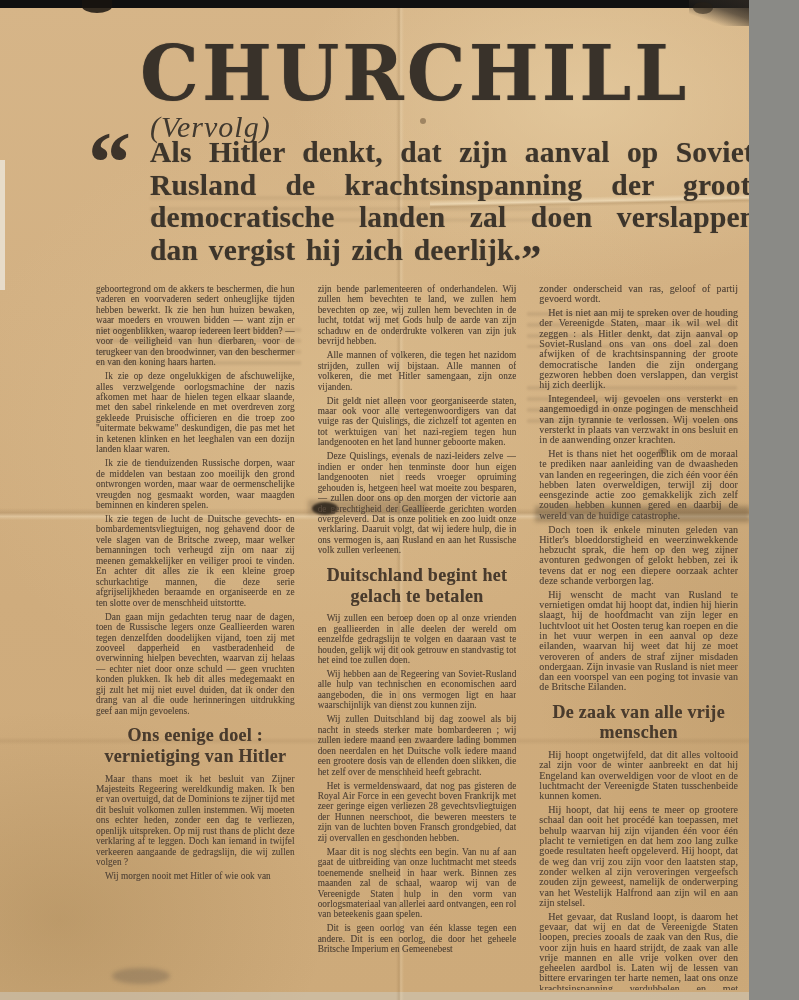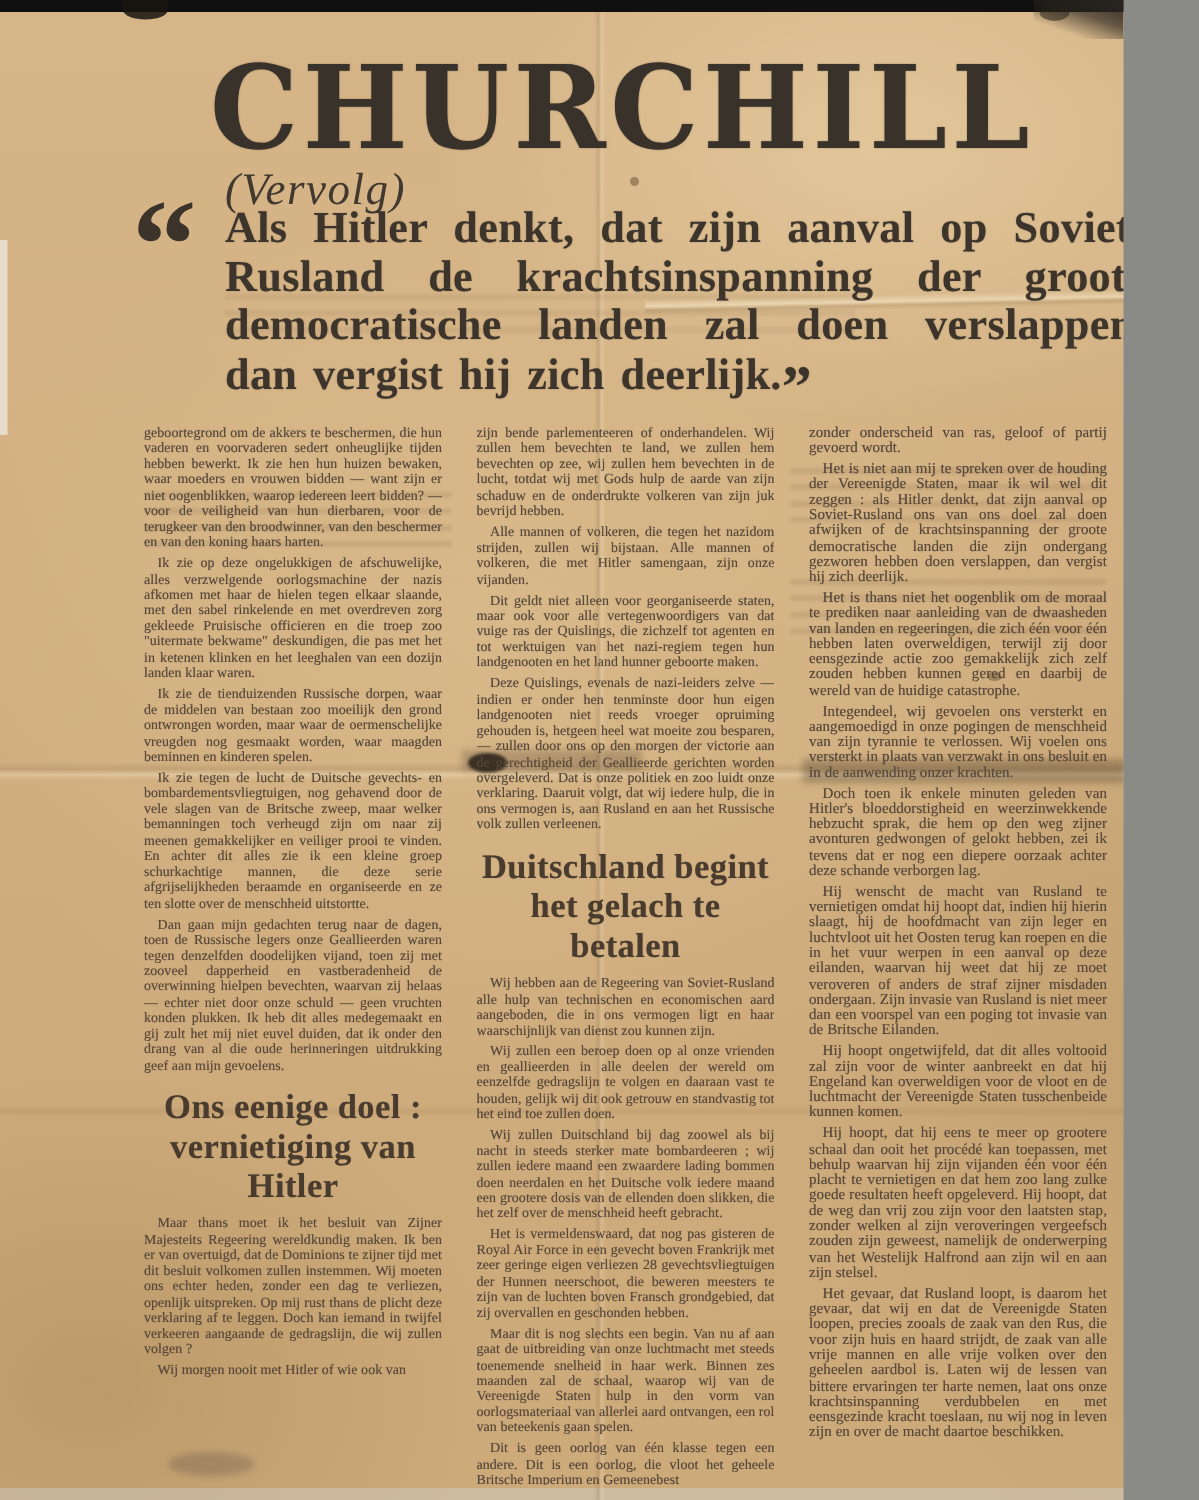--- a/index.html
+++ b/index.html
@@ -86,21 +86,21 @@
   .col p{
     margin:0 0 3.5px 0;
     font-size:9.3px;line-height:10.45px;text-align:justify;
     color:#57483a;letter-spacing:.05px;
     text-shadow:0 0 .5px rgba(87,72,58,.55);
     text-indent:9px;
   }
   .col p:first-child{text-indent:0;}
   .col h3{
     margin:9px 2px 7px 2px;text-align:center;
-    font-size:23px;line-height:1.15;font-weight:700;
+    font-size:18px;line-height:1.15;font-weight:700;
     color:#493b2d;letter-spacing:.3px;
     text-shadow:0 0 .6px rgba(73,59,45,.5);
   }
   
   .col:nth-child(3) p{font-size:10px;line-height:10.3px;}
 </style>
 </head>
 <body>
 
 <div class="page">
@@ -148,33 +148,34 @@
         <h3 class="col-heading">Ons eenige doel : vernietiging van Hitler</h3>
         <p class="para">Maar thans moet ik het besluit van Zijner Majesteits Regeering wereldkundig maken. Ik ben er van overtuigd, dat de Dominions te zijner tijd met dit besluit volkomen zullen instemmen. Wij moeten ons echter heden, zonder een dag te verliezen, openlijk uitspreken. Op mij rust thans de plicht deze verklaring af te leggen. Doch kan iemand in twijfel verkeeren aangaande de gedragslijn, die wij zullen volgen ?</p>
         <p class="para">Wij morgen nooit met Hitler of wie ook van</p>
       </div>
     <div class="col">
         <p class="para">zijn bende parlementeeren of onderhandelen. Wij zullen hem bevechten te land, we zullen hem bevechten op zee, wij zullen hem bevechten in de lucht, totdat wij met Gods hulp de aarde van zijn schaduw en de onderdrukte volkeren van zijn juk bevrijd hebben.</p>
         <p class="para">Alle mannen of volkeren, die tegen het nazidom strijden, zullen wij bijstaan. Alle mannen of volkeren, die met Hitler samengaan, zijn onze vijanden.</p>
         <p class="para">Dit geldt niet alleen voor georganiseerde staten, maar ook voor alle vertegenwoordigers van dat vuige ras der Quislings, die zichzelf tot agenten en tot werktuigen van het nazi-regiem tegen hun landgenooten en het land hunner geboorte maken.</p>
         <p class="para">Deze Quislings, evenals de nazi-leiders zelve — indien er onder hen tenminste door hun eigen landgenooten niet reeds vroeger opruiming gehouden is, hetgeen heel wat moeite zou besparen, — zullen door ons op den morgen der victorie aan de gerechtigheid der Geallieerde gerichten worden overgeleverd. Dat is onze politiek en zoo luidt onze verklaring. Daaruit volgt, dat wij iedere hulp, die in ons vermogen is, aan Rusland en aan het Russische volk zullen verleenen.</p>
         <h3 class="col-heading">Duitschland begint het gelach te betalen</h3>
+        <p class="para">Wij zullen een beroep doen op al onze vrienden en geallieerden in alle deelen der wereld om eenzelfde gedragslijn te volgen en daaraan vast te houden, gelijk wij dit ook getrouw en standvastig tot het eind toe zullen doen.</p>
         <p class="para">Wij hebben aan de Regeering van Soviet-Rusland alle hulp van technischen en economischen aard aangeboden, die in ons vermogen ligt en haar waarschijnlijk van dienst zou kunnen zijn.</p>
-        <p class="para">Wij zullen een beroep doen op al onze vrienden en geallieerden in alle deelen der wereld om eenzelfde gedragslijn te volgen en daaraan vast te houden, gelijk wij dit ook getrouw en standvastig tot het eind toe zullen doen.</p>
         <p class="para">Wij zullen Duitschland bij dag zoowel als bij nacht in steeds sterker mate bombardeeren ; wij zullen iedere maand een zwaardere lading bommen doen neerdalen en het Duitsche volk iedere maand een grootere dosis van de ellenden doen slikken, die het zelf over de menschheid heeft gebracht.</p>
         <p class="para">Het is vermeldenswaard, dat nog pas gisteren de Royal Air Force in een gevecht boven Frankrijk met zeer geringe eigen verliezen 28 gevechtsvliegtuigen der Hunnen neerschoot, die beweren meesters te zijn van de luchten boven Fransch grondgebied, dat zij overvallen en geschonden hebben.</p>
         <p class="para">Maar dit is nog slechts een begin. Van nu af aan gaat de uitbreiding van onze luchtmacht met steeds toenemende snelheid in haar werk. Binnen zes maanden zal de schaal, waarop wij van de Vereenigde Staten hulp in den vorm van oorlogsmateriaal van allerlei aard ontvangen, een rol van beteekenis gaan spelen.</p>
-        <p class="para">Dit is geen oorlog van één klasse tegen een andere. Dit is een oorlog, die vloot het geheele Britsche Imperium en Gemeenebest</p>
+        <p class="para">Dit is geen oorlog van één klasse tegen een andere. Dit is een oorlog, die door het geheele Britsche Imperium en Gemeenebest</p>
       </div>
     <div class="col">
         <p class="para">zonder onderscheid van ras, geloof of partij gevoerd wordt.</p>
         <p class="para">Het is niet aan mij te spreken over de houding der Vereenigde Staten, maar ik wil wel dit zeggen : als Hitler denkt, dat zijn aanval op Soviet-Rusland ons van ons doel zal doen afwijken of de krachtsinspanning der groote democratische landen die zijn ondergang gezworen hebben doen verslappen, dan vergist hij zich deerlijk.</p>
+        <p class="para">Integendeel, wij gevoelen ons versterkt en aangemoedigd in onze pogingen de menschheid van zijn tyrannie te verlossen. Wij voelen ons versterkt in plaats van verzwakt in ons besluit en in de aanwending onzer krachten.</p>
         <p class="para">Het is thans niet het oogenblik om de moraal te prediken naar aanleiding van de dwaasheden van landen en regeeringen, die zich één voor één hebben laten overweldigen, terwijl zij door eensgezinde actie zoo gemakkelijk zich zelf zouden hebben kunnen gered en daarbij de wereld van de huidige catastrophe.</p>
-        <p class="para">Integendeel, wij gevoelen ons versterkt en aangemoedigd in onze pogingen de menschheid van zijn tyrannie te verlossen. Wij voelen ons versterkt in plaats van verzwakt in ons besluit en in de aanwending onzer krachten.</p>
         <p class="para">Doch toen ik enkele minuten geleden van Hitler's bloeddorstigheid en weerzinwekkende hebzucht sprak, die hem op den weg zijner avonturen gedwongen of gelokt hebben, zei ik tevens dat er nog een diepere oorzaak achter deze schande verborgen lag.</p>
         <p class="para">Hij wenscht de macht van Rusland te vernietigen omdat hij hoopt dat, indien hij hierin slaagt, hij de hoofdmacht van zijn leger en luchtvloot uit het Oosten terug kan roepen en die in het vuur werpen in een aanval op deze eilanden, waarvan hij weet dat hij ze moet veroveren of anders de straf zijner misdaden ondergaan. Zijn invasie van Rusland is niet meer dan een voorspel van een poging tot invasie van de Britsche Eilanden.</p>
+        <h3 class="col-heading">De zaak van alle vrije menschen</h3>
         <p class="para">Hij hoopt ongetwijfeld, dat dit alles voltooid zal zijn voor de winter aanbreekt en dat hij Engeland kan overweldigen voor de vloot en de luchtmacht der Vereenigde Staten tusschenbeide kunnen komen.</p>
         <p class="para">Hij hoopt, dat hij eens te meer op grootere schaal dan ooit het procédé kan toepassen, met behulp waarvan hij zijn vijanden één voor één placht te vernietigen en dat hem zoo lang zulke goede resultaten heeft opgeleverd. Hij hoopt, dat de weg dan vrij zou zijn voor den laatsten stap, zonder welken al zijn veroveringen vergeefsch zouden zijn geweest, namelijk de onderwerping van het Westelijk Halfrond aan zijn wil en aan zijn stelsel.</p>
         <p class="para">Het gevaar, dat Rusland loopt, is daarom het gevaar, dat wij en dat de Vereenigde Staten loopen, precies zooals de zaak van den Rus, die voor zijn huis en haard strijdt, de zaak van alle vrije mannen en alle vrije volken over den geheelen aardbol is. Laten wij de lessen van bittere ervaringen ter harte nemen, laat ons onze krachtsinspanning verdubbelen en met eensgezinde kracht toeslaan, nu wij nog in leven zijn en over de macht daartoe beschikken.</p>
       </div>
   </div>
 
 </div>
 
 </body></html>

